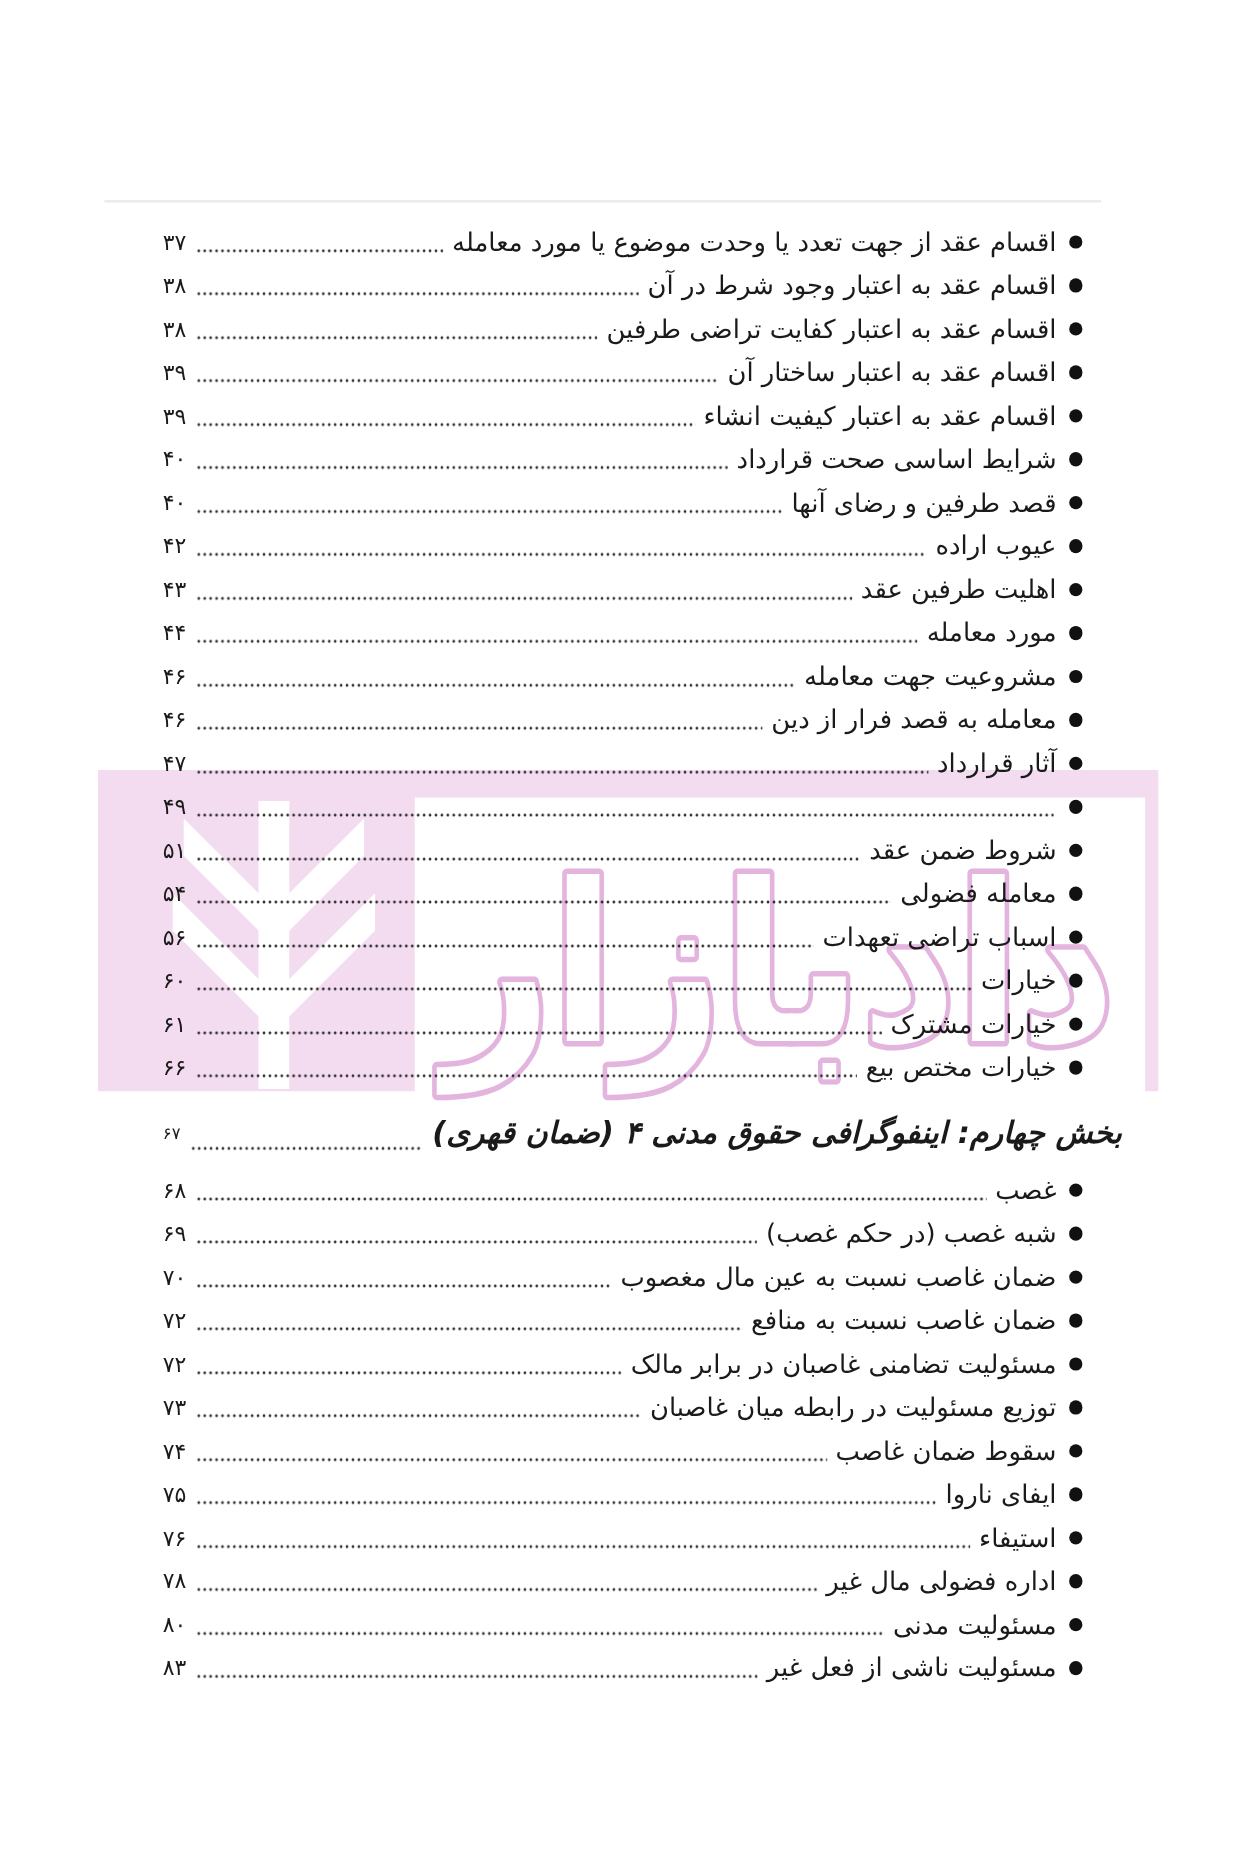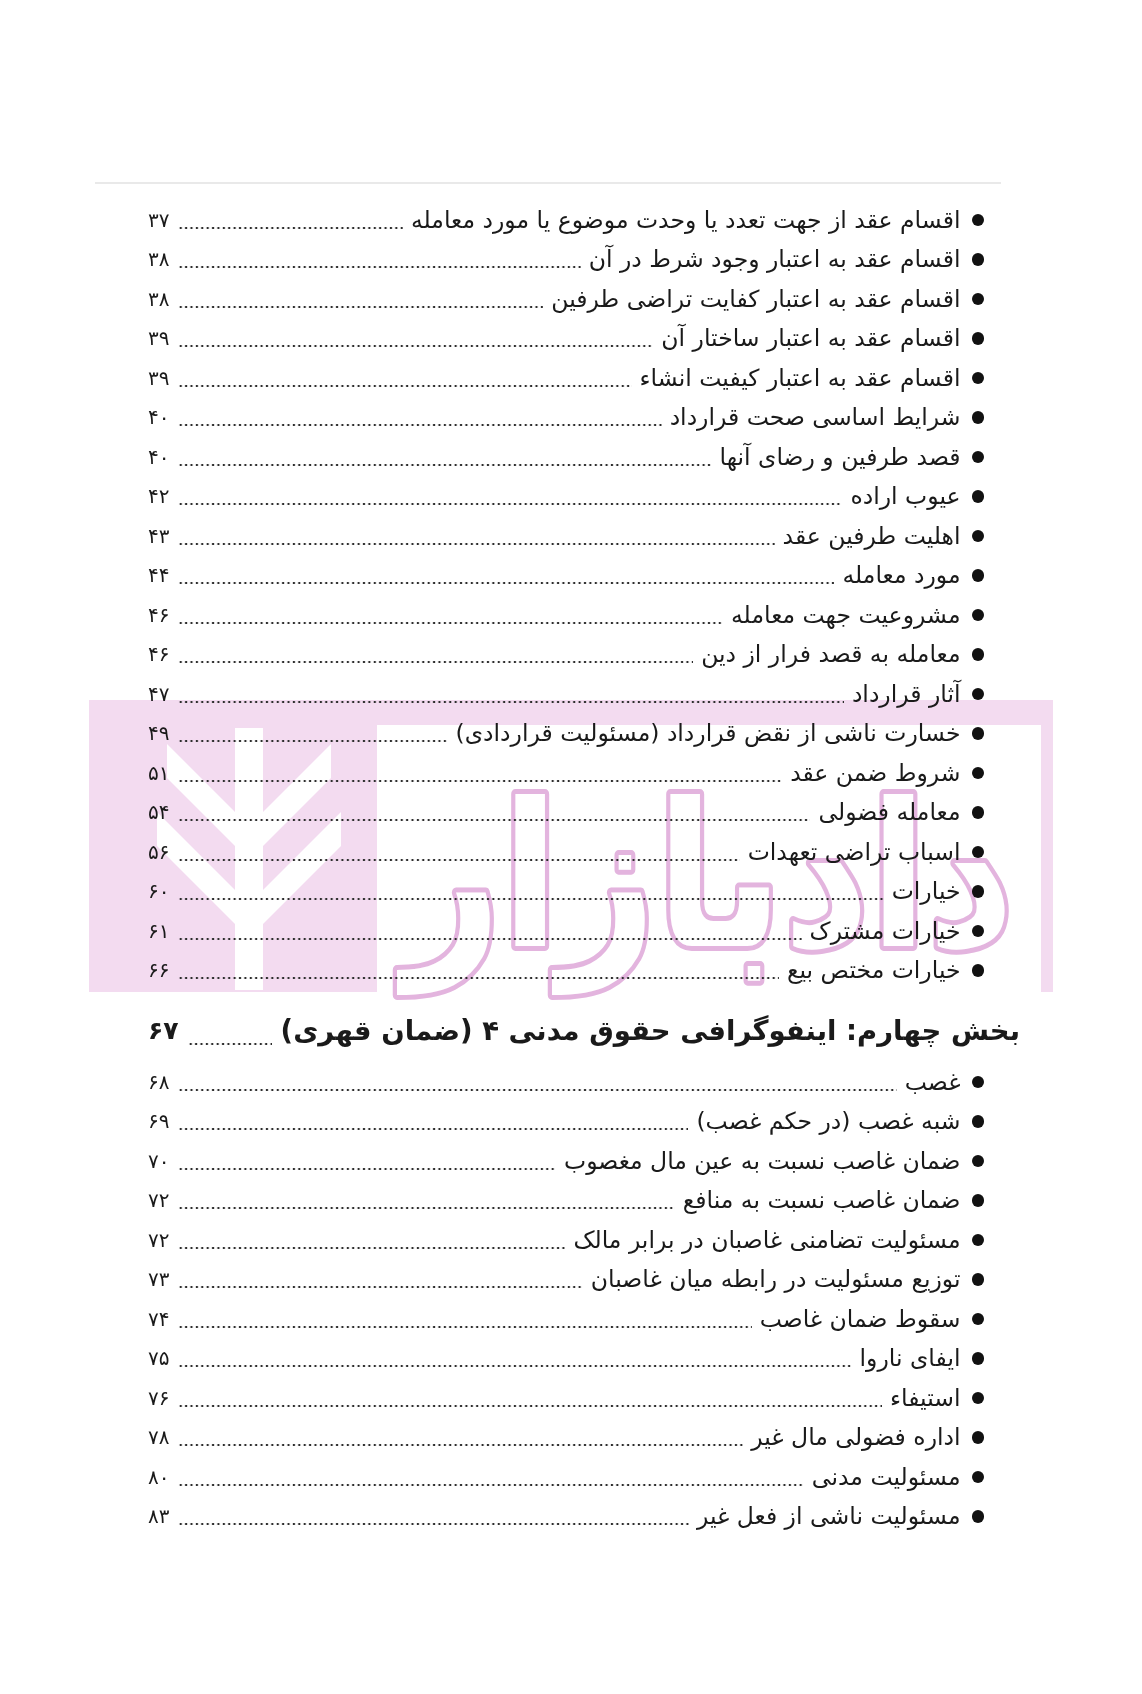--- a/index.html
+++ b/index.html
@@ -60,22 +60,22 @@
     background-size:5.4px 12px;background-repeat:repeat-x;
   }
   .pagenum{flex:0 0 auto;font-size:20px;padding-right:4px;}
   .toc-heading{
     display:flex;align-items:center;
     height:52px;margin-top:14px;margin-bottom:6px;
     padding-right:0;
     font-size:27.5px;font-weight:bold;
     white-space:nowrap;
   }
-  .toc-heading .title{flex:0 0 auto;padding-left:6px;}
-  .toc-heading .pagenum{font-weight:bold;font-size:25px;}
+  .toc-heading .title{flex:0 0 auto;padding-left:6px;font-style:italic;}
+  .toc-heading .pagenum{font-weight:normal;font-size:15px;}
 </style>
 </head>
 <body>
 
 <div class="page">
 
   <div class="top-rule"></div>
 
   <div class="wm-band">
     <svg class="wm-logo" viewBox="0 0 204 262" preserveAspectRatio="xMidYMid meet">
@@ -179,21 +179,20 @@
 
     <div class="toc-row">
       <span class="bullet"></span>
       <span class="title">آثار قرارداد</span>
       <span class="leader"></span>
       <span class="pagenum">۴۷</span>
     </div>
 
     <div class="toc-row">
       <span class="bullet"></span>
-      <span class="title">خسارت ناشی از نقض قرارداد (مسئولیت قراردادی)</span>
       <span class="leader"></span>
       <span class="pagenum">۴۹</span>
     </div>
 
     <div class="toc-row">
       <span class="bullet"></span>
       <span class="title">شروط ضمن عقد</span>
       <span class="leader"></span>
       <span class="pagenum">۵۱</span>
     </div>

